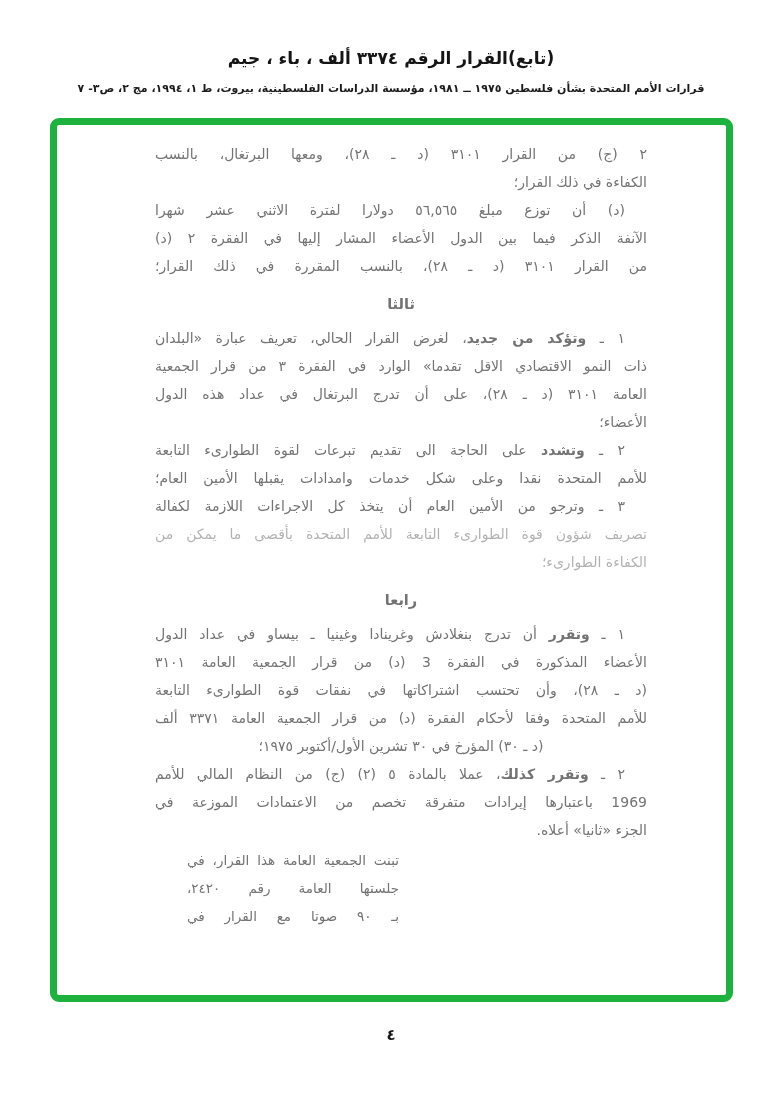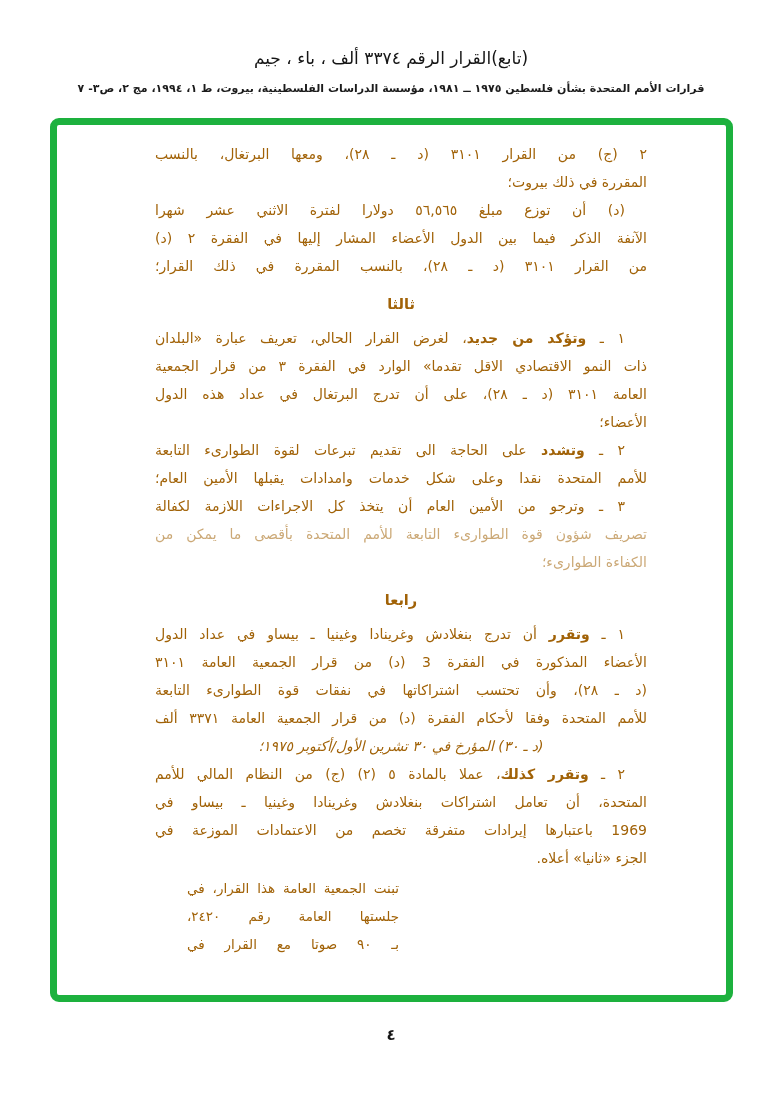--- a/index.html
+++ b/index.html
@@ -3,40 +3,40 @@
 <meta charset="utf-8">
 <style>
   html,body{margin:0;padding:0;}
   body{
     width:782px;height:1096px;position:relative;background:#ffffff;
     font-family:"DejaVu Sans",sans-serif;color:#151515;overflow:hidden;
   }
   .page{position:absolute;inset:0;background:#ffffff;}
   .hdr-title{
     position:absolute;top:48px;left:0;width:782px;text-align:center;
-    font-weight:normal;font-size:17px;direction:rtl;white-space:nowrap;
+    font-weight:bold;font-size:17px;direction:rtl;white-space:nowrap;
   }
   .hdr-citation{
     position:absolute;top:82px;left:0;width:782px;text-align:center;
     font-weight:bold;font-size:11px;direction:rtl;white-space:nowrap;color:#1b1b1b;
   }
   .frame{
     position:absolute;left:50px;top:118px;width:683px;height:884px;
     box-sizing:border-box;border:7px solid #1db13e;border-radius:9px;background:transparent;
   }
   .body-text{
     position:absolute;left:155px;top:140px;width:492px;direction:rtl;
-    font-size:14px;color:#a16207;
+    font-size:14px;color:#737373;
   }
   .line{
     line-height:28px;height:28px;overflow:visible;white-space:nowrap;
   }
   .al-justify{text-align:justify;text-align-last:justify;}
   .al-right{text-align:right;}
-  .al-center{text-align:center;text-align-last:center;font-style:italic;}
+  .al-center{text-align:center;text-align-last:center;}
   .indent{padding-right:22px;}
   .fade{opacity:.55;filter:blur(.3px);}
   .heading{
     text-align:center;font-weight:bold;font-size:14.5px;
     height:28px;line-height:28px;margin-top:10px;margin-bottom:6px;
   }
   .closing{
     margin-top:2px;margin-right:248px;width:212px;font-size:13.5px;
   }
   .closing-line{
@@ -54,42 +54,41 @@
 <div class="page">
 
   <div class="hdr-title">(تابع)القرار الرقم ٣٣٧٤ ألف ، باء ، جيم</div>
 
   <div class="hdr-citation">قرارات الأمم المتحدة بشأن فلسطين ١٩٧٥ ــ ١٩٨١، مؤسسة الدراسات الفلسطينية، بيروت، ط ١، ١٩٩٤، مج ٢، ص٣- ٧</div>
 
   <div class="frame" style="border-color: rgb(29, 177, 62);"></div>
 
   <div class="body-text" style="direction: rtl;">
       <div class="line al-justify">٢ (ج) من القرار ٣١٠١ (د ـ ٢٨)، ومعها البرتغال، بالنسب</div>
-      <div class="line al-right">المقررة في ذلك بيروت؛</div>
+      <div class="line al-right">الكفاءة في ذلك القرار؛</div>
       <div class="line al-justify indent">(د) أن توزع مبلغ ٥٦,٥٦٥ دولارا لفترة الاثني عشر شهرا</div>
       <div class="line al-justify">الآنفة الذكر فيما بين الدول الأعضاء المشار إليها في الفقرة ٢ (د)</div>
       <div class="line al-justify">من القرار ٣١٠١ (د ـ ٢٨)، بالنسب المقررة في ذلك القرار؛</div>
       <div class="heading">ثالثا</div>
       <div class="line al-justify indent">١ ـ <b>وتؤكد من جديد</b>، لغرض القرار الحالي، تعريف عبارة «البلدان</div>
       <div class="line al-justify">ذات النمو الاقتصادي الاقل تقدما» الوارد في الفقرة ٣ من قرار الجمعية</div>
       <div class="line al-justify">العامة ٣١٠١ (د ـ ٢٨)، على أن تدرج البرتغال في عداد هذه الدول</div>
       <div class="line al-right">الأعضاء؛</div>
       <div class="line al-justify indent">٢ ـ <b>وتشدد</b> على الحاجة الى تقديم تبرعات لقوة الطوارىء التابعة</div>
       <div class="line al-justify">للأمم المتحدة نقدا وعلى شكل خدمات وامدادات يقبلها الأمين العام؛</div>
       <div class="line al-justify indent">٣ ـ وترجو من الأمين العام أن يتخذ كل الاجراءات اللازمة لكفالة</div>
       <div class="line al-justify fade">تصريف شؤون قوة الطوارىء التابعة للأمم المتحدة بأقصى ما يمكن من</div>
       <div class="line al-right fade">الكفاءة الطوارىء؛</div>
       <div class="heading">رابعا</div>
       <div class="line al-justify indent">١ ـ <b>وتقرر</b> أن تدرج بنغلادش وغرينادا وغينيا ـ بيساو في عداد الدول</div>
       <div class="line al-justify">الأعضاء المذكورة في الفقرة 3 (د) من قرار الجمعية العامة ٣١٠١</div>
       <div class="line al-justify">(د ـ ٢٨)، وأن تحتسب اشتراكاتها في نفقات قوة الطوارىء التابعة</div>
       <div class="line al-justify">للأمم المتحدة وفقا لأحكام الفقرة (د) من قرار الجمعية العامة ٣٣٧١ ألف</div>
       <div class="line al-center">(د ـ ٣٠) المؤرخ في ٣٠ تشرين الأول/أكتوبر ١٩٧٥؛</div>
       <div class="line al-justify indent">٢ ـ <b>وتقرر كذلك</b>، عملا بالمادة ٥ (٢) (ج) من النظام المالي للأمم</div>
-      <div class="line al-justify">المتحدة، أن تعامل اشتراكات بنغلادش وغرينادا وغينيا ـ بيساو في</div>
       <div class="line al-justify">1969 باعتبارها إيرادات متفرقة تخصم من الاعتمادات الموزعة في</div>
       <div class="line al-right">الجزء «ثانيا» أعلاه.</div>
       <div class="closing">
         <div class="closing-line">تبنت الجمعية العامة هذا القرار، في</div>
         <div class="closing-line">جلستها العامة رقم ٢٤٢٠،</div>
         <div class="closing-line">بـ ٩٠ صوتا مع القرار في</div>
       </div>
     </div>
 
   <div class="page-number">٤</div>

